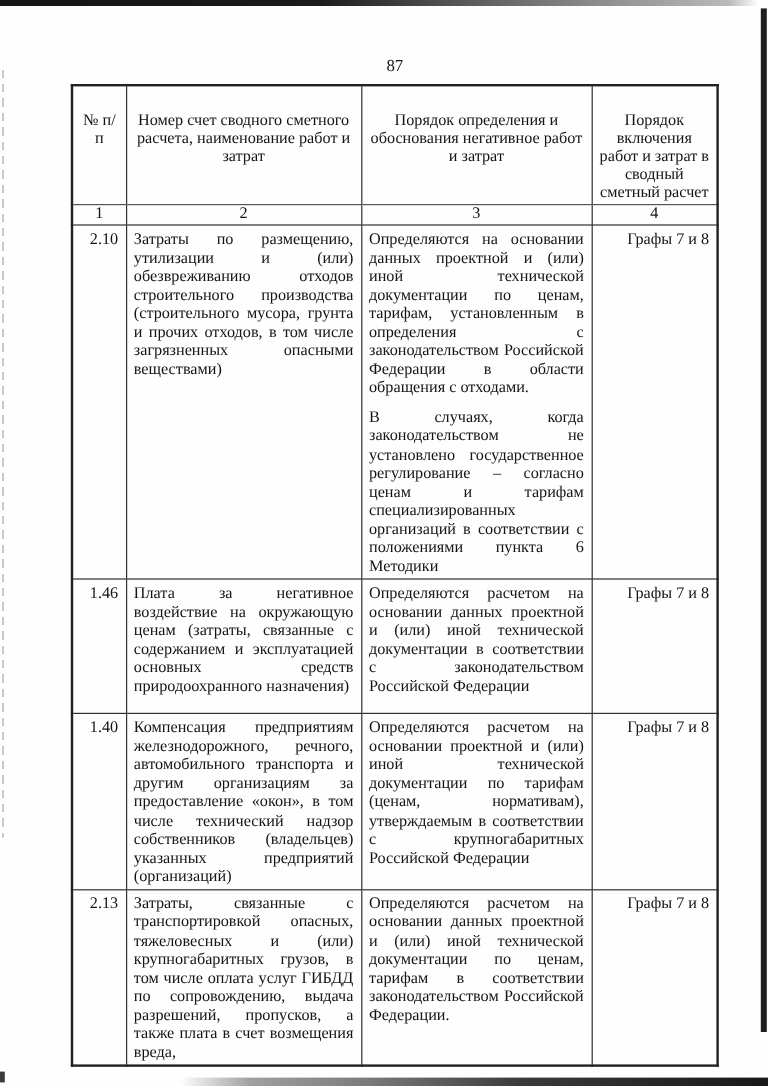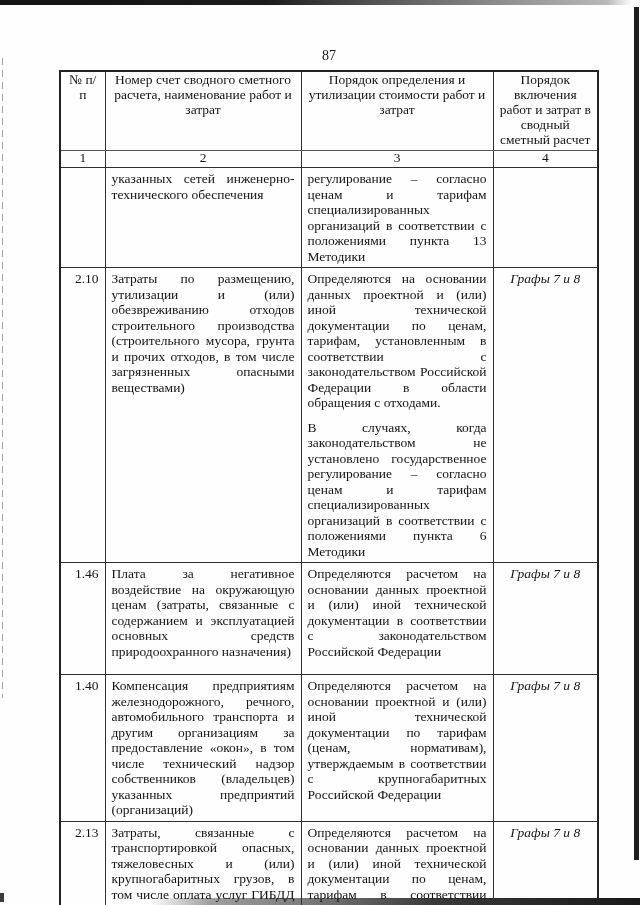--- a/index.html
+++ b/index.html
@@ -55,34 +55,34 @@
     padding: 3px 6px 3px 6px;
     font-weight: normal;
     font-size: 13.5px;
     line-height: 15.5px;
     overflow: hidden;
   }
   tr.header-row th {
     text-align: center;
     line-height: 15px;
     height: 74px;
-    padding-top: 0;
+    padding-top: 20px;
     border-bottom: 1px solid #555555;
   }
   tr.colnum-row td {
     text-align: center;
     height: 12px;
     padding: 0 0 2px 0;
     line-height: 14px;
     border-top: 1px solid #777777;
   }
   td.c-num  { text-align: right; padding-left: 5px; }
   td.c-name { text-align: justify; }
   td.c-order{ text-align: justify; }
-  td.c-incl { text-align: center; font-style: italic; }
+  td.c-incl { text-align: right; }
   td.c-order p { margin: 0 0 9px 0; }
   td.c-order p:last-child { margin-bottom: 0; }
 </style>
 </head>
 <body>
 
 <div class="page">
   <div class="scan-top"></div>
   <div class="scan-right"></div>
   <div class="scan-bottom"></div>
@@ -95,44 +95,36 @@
     <colgroup>
       <col style="width:45px">
       <col style="width:196px">
       <col style="width:192px">
       <col style="width:105px">
     </colgroup>
     <thead>
       <tr class="header-row">
         <th>№ п/п</th>
         <th>Номер счет сводного сметного расчета, наименование работ и затрат</th>
-        <th>Порядок определения и утилизации стоимости работ и затрат</th>
+        <th>Порядок определения и обоснования негативное работ и затрат</th>
         <th>Порядок включения работ и затрат в сводный сметный расчет</th>
       </tr>
       <tr class="colnum-row">
         <td>1</td>
         <td>2</td>
         <td>3</td>
         <td>4</td>
       </tr>
     </thead>
     <tbody>
-      <tr style="height:74px">
-        <td class="c-num"></td>
-        <td class="c-name">указанных сетей инженерно-технического обеспечения</td>
-        <td class="c-order">
-          <p>регулирование – согласно ценам и тарифам специализированных организаций в соответствии с положениями пункта 13 Методики</p>
-        </td>
-        <td class="c-incl"></td>
-      </tr>
       <tr style="height:240px">
         <td class="c-num">2.10</td>
         <td class="c-name">Затраты по размещению, утилизации и (или) обезвреживанию отходов строительного производства (строительного мусора, грунта и прочих отходов, в том числе загрязненных опасными веществами)</td>
         <td class="c-order">
-          <p>Определяются на основании данных проектной и (или) иной технической документации по ценам, тарифам, установленным в соответствии с законодательством Российской Федерации в области обращения с отходами.</p>
+          <p>Определяются на основании данных проектной и (или) иной технической документации по ценам, тарифам, установленным в определения с законодательством Российской Федерации в области обращения с отходами.</p>
           <p>В случаях, когда законодательством не установлено государственное регулирование – согласно ценам и тарифам специализированных организаций в соответствии с положениями пункта 6 Методики</p>
         </td>
         <td class="c-incl">Графы 7 и 8</td>
       </tr>
       <tr style="height:112px">
         <td class="c-num">1.46</td>
         <td class="c-name">Плата за негативное воздействие на окружающую ценам (затраты, связанные с содержанием и эксплуатацией основных средств природоохранного назначения)</td>
         <td class="c-order">
           <p>Определяются расчетом на основании данных проектной и (или) иной технической документации в соответствии с законодательством Российской Федерации</p>
         </td>

